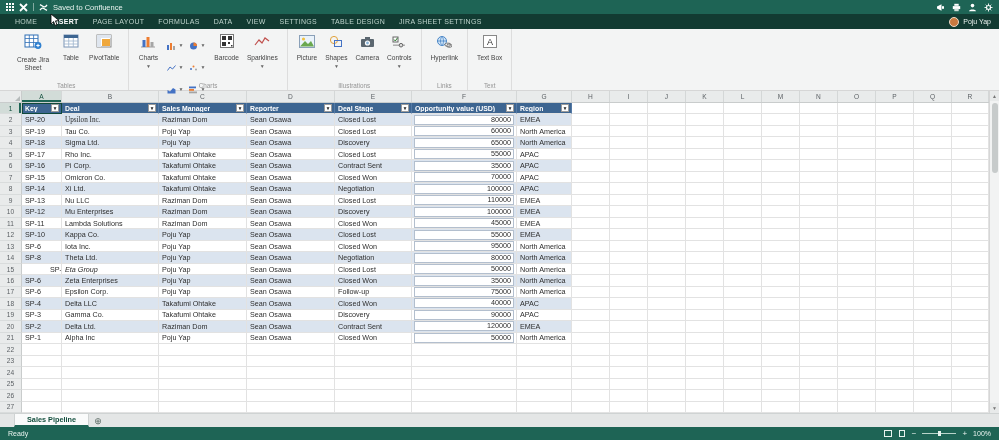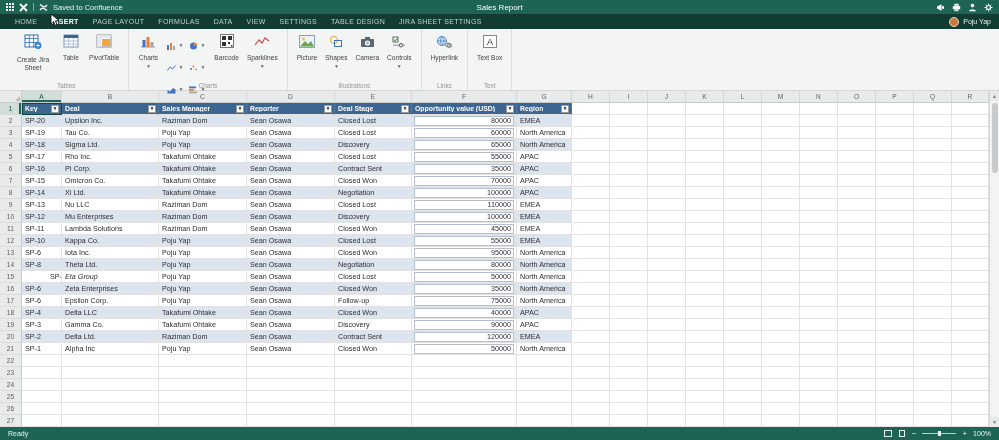--- a/index.html
+++ b/index.html
@@ -83,21 +83,20 @@
   .zoomknob{position:absolute;left:16px;top:-2px;width:3px;height:5px;background:#e9f3ef}
 
   .cursor{position:absolute;left:50px;top:13px;z-index:40;pointer-events:none}
 </style>
 </head>
 <body>
 
 <div class="app">
 
   <div class="titlebar">
-    <div class="tb-title">Sales Report</div>
     <div class="tb-left">
       <span class="tb-icon">
         <svg width="8" height="8" viewBox="0 0 8 8">
             <g fill="#fff">
               <rect x="0" y="0" width="2" height="2"></rect>
               <rect x="3" y="0" width="2" height="2"></rect>
               <rect x="6" y="0" width="2" height="2"></rect>
               <rect x="0" y="3" width="2" height="2"></rect>
               <rect x="3" y="3" width="2" height="2"></rect>
               <rect x="6" y="3" width="2" height="2"></rect>
@@ -417,21 +416,21 @@
             <div class="cell" style="width: 38px;"></div>
             <div class="cell" style="width: 38px;"></div>
             <div class="cell" style="width: 38px;"></div>
             <div class="cell" style="width: 38px;"></div>
             <div class="cell" style="width: 38px;"></div>
             <div class="cell" style="width: 37px;"></div>
           </div>
           <div class="grow">
             <div class="rowno">2</div>
             <div class="cell band" style="width: 40px;">SP-20</div>
-            <div class="cell band" style="width: 97px;">Upsilon Inc.</div>
+            <div class="cell band" style="width: 97px; font-family: Liberation Serif, serif;">Upsilon Inc.</div>
             <div class="cell band" style="width: 88px;">Raziman Dom</div>
             <div class="cell band" style="width: 88px;">Sean Osawa</div>
             <div class="cell band" style="width: 77px;">Closed Lost</div>
             <div class="cell band num" style="width: 105px;">
               <span class="valbox">80000</span>
             </div>
             <div class="cell band" style="width: 55px;">EMEA</div>
             <div class="cell" style="width: 38px;"></div>
             <div class="cell" style="width: 38px;"></div>
             <div class="cell" style="width: 38px;"></div>
@@ -1009,20 +1008,26 @@
           </div>
         </div>
     </div>
     <div class="vscroll">
       <div class="varrow">▲</div>
       <div class="vthumb"></div>
       <div class="varrow bottom">▼</div>
     </div>
   </div>
 
+  <div class="tabsbar">
+    <div class="sheettab">
+      <span>Sales Pipeline</span>
+    </div>
+    <div class="addtab">⊕</div>
+  </div>
 
   <div class="statusbar">
     <span>Ready</span>
     <div class="sb-right">
       <span class="sb-ic">
           <svg width="8" height="7">
             <rect x="0.5" y="0.5" width="7" height="6" fill="none" stroke="#e9f3ef"></rect>
           </svg>
         </span>
       <span class="sb-ic">

